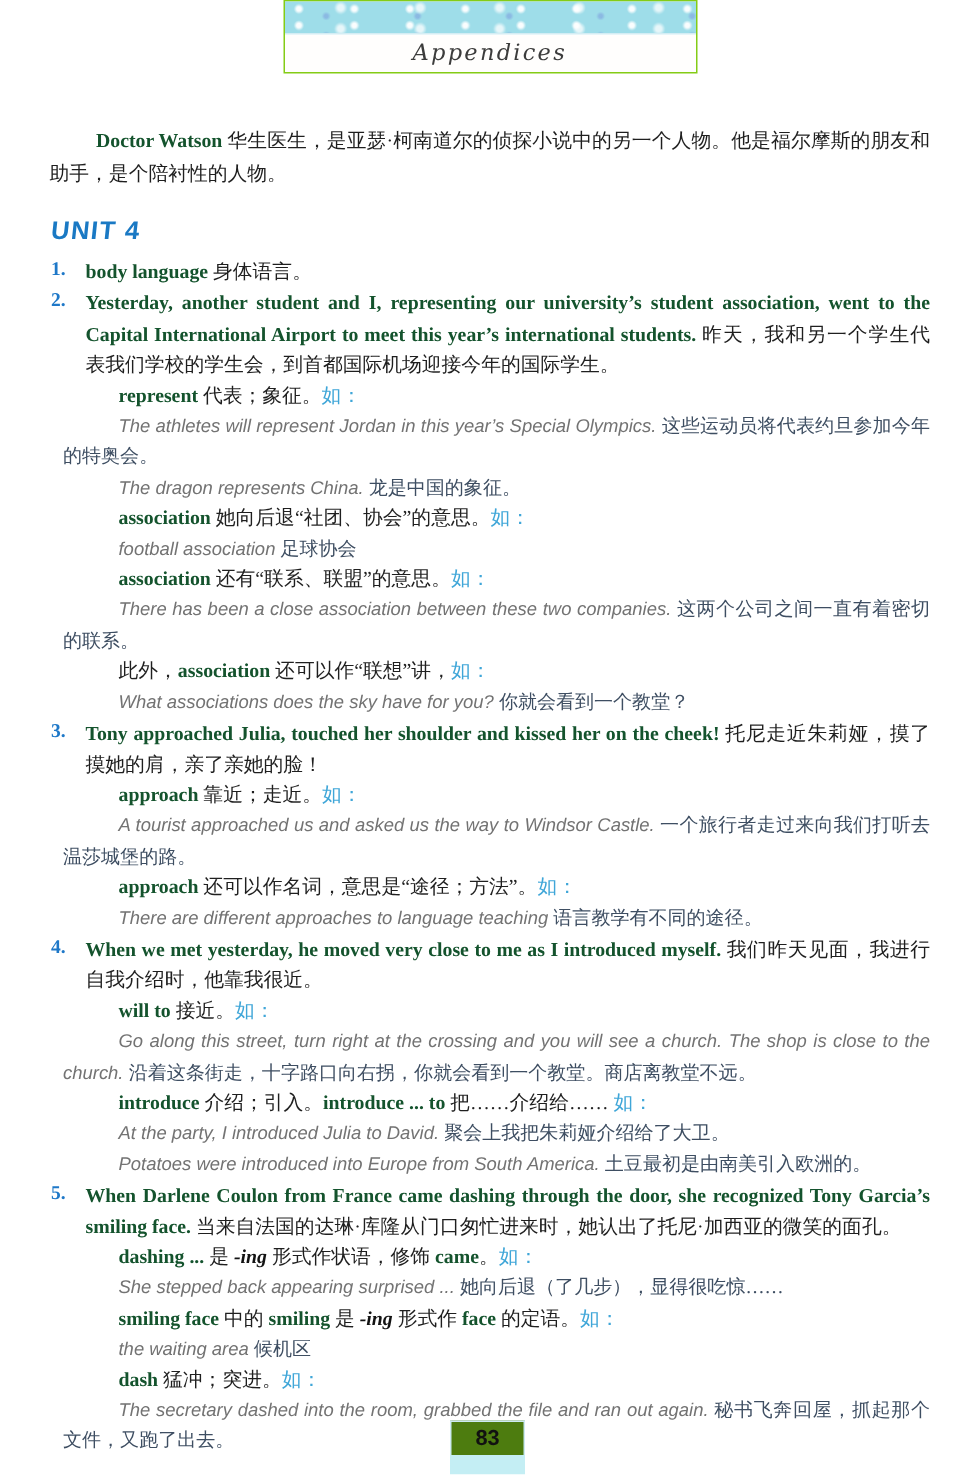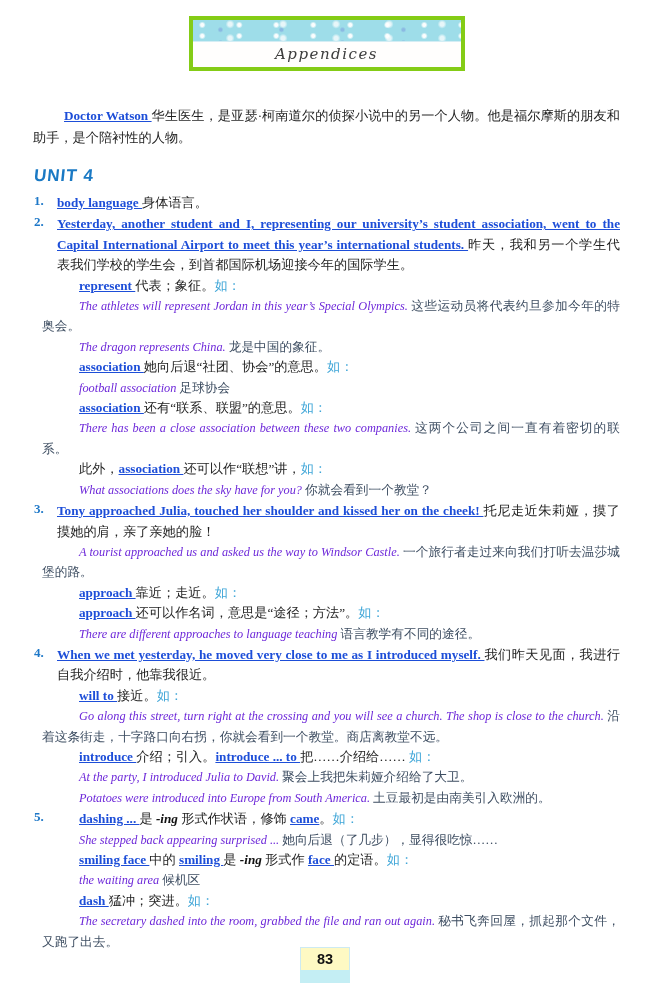--- a/index.html
+++ b/index.html
@@ -5,21 +5,21 @@
   html,body { margin:0; padding:0; }
   body {
     width:650px; height:983px; position:relative; overflow:hidden;
     background:#ffffff;
     font-family:"Liberation Serif", serif;
     font-size:13.2px; color:#1c1c1c;
   }
   .page { padding:0 30px 0 33px; }
 
   
-  .header-box { width:276px; margin:16px auto; border:4px solid #84cc16; box-sizing:border-box; }
+  .header-box { width:276px; margin:0 auto; border:1px solid #84cc16; box-sizing:border-box; }
   .header-art {
     height:21px;
     background-color:#9edde9;
     background-image:
       radial-gradient(circle at 25% 45%, rgba(255,255,255,.95) 1.5px, rgba(255,255,255,0) 3.5px),
       radial-gradient(circle at 70% 30%, rgba(255,255,255,.75) 2px, rgba(255,255,255,0) 4.5px),
       radial-gradient(circle at 45% 75%, rgba(120,150,220,.5) 1.2px, rgba(120,150,220,0) 3px);
     background-size:37px 11px, 53px 14px, 61px 13px;
     border-bottom:1px solid #d4edf4;
   }
@@ -38,30 +38,30 @@
     transform:skewX(-6deg); transform-origin:left bottom;
   }
 
   .entry { position:relative; padding-left:24px; margin:0 0 1px 0; }
   .num { position:absolute; left:1px; top:0; color:#1e78c8; font-weight:bold; font-size:13px; }
   .line { margin:0; line-height:20.4px; }
   .head { text-align:justify; }
   .sub  { padding-left:22px; }
   .ex   { margin-left:-15px; text-indent:37px; text-align:justify; }
 
-  .sb  { font-weight:bold; color:#1d4ed8;text-decoration:underline; }
+  .sb  { font-weight:bold; color:#14532d; }
   .sz  { color:#1f1f1f; }
   .sr  { color:#3fa6d8; }
-  .se  { font-family:Liberation Serif, serif; font-style:italic; color:#6d28d9; font-size:12.3px; }
+  .se  { font-family:Liberation Sans, sans-serif; font-style:italic; color:#737373; font-size:12.3px; }
   .sez { color:#3e4e62; font-size:12.7px; }
   .si  { font-style:italic; font-weight:bold; color:#121212; }
 
   .footer { position:absolute; left:50%; transform:translateX(-50%); bottom:0; width:50px; text-align:center; }
   .page-num {
-    border:1px solid #cdeaf2; border-bottom:none; background:#fef9c3;
+    border:1px solid #cdeaf2; border-bottom:none; background:#4d7c0f;
     font-family:"Liberation Sans", sans-serif; font-weight:bold; font-size:14.5px;
     height:22px; line-height:22px; color:#111;
   }
   .page-strip { height:13px; background:#c4eef4; }
 </style>
 </head>
 <body>
 
 <div class="page">
 
@@ -93,40 +93,41 @@
           <p class="line sub"><span class="sb">association </span><span class="sz">还有“联系、联盟”的意思。</span><span class="sr">如：</span></p>
           <p class="line ex"><span class="se">There has been a close association between these two companies. </span><span class="sez">这两个公司之间一直有着密切的联系。</span></p>
           <p class="line sub"><span class="sz">此外，</span><span class="sb">association </span><span class="sz">还可以作“联想”讲，</span><span class="sr">如：</span></p>
           <p class="line ex"><span class="se">What associations does the sky have for you? </span><span class="sez">你就会看到一个教堂？</span></p>
         </div>
       </div>
       <div class="entry">
         <span class="num">3.</span>
         <div class="lines">
           <p class="line head"><span class="sb">Tony approached Julia, touched her shoulder and kissed her on the cheek! </span><span class="sz">托尼走近朱莉娅，摸了摸她的肩，亲了亲她的脸！</span></p>
+          <p class="line sub"><span class="sb">approach </span><span class="sz">靠近；走近。</span><span class="sr">如：</span></p>
           <p class="line ex"><span class="se">A tourist approached us and asked us the way to Windsor Castle. </span><span class="sez">一个旅行者走过来向我们打听去温莎城堡的路。</span></p>
-          <p class="line sub"><span class="sb">approach </span><span class="sz">靠近；走近。</span><span class="sr">如：</span></p>
           <p class="line sub"><span class="sb">approach </span><span class="sz">还可以作名词，意思是“途径；方法”。</span><span class="sr">如：</span></p>
           <p class="line ex"><span class="se">There are different approaches to language teaching </span><span class="sez">语言教学有不同的途径。</span></p>
         </div>
       </div>
       <div class="entry">
         <span class="num">4.</span>
         <div class="lines">
           <p class="line head"><span class="sb">When we met yesterday, he moved very close to me as I introduced myself. </span><span class="sz">我们昨天见面，我进行自我介绍时，他靠我很近。</span></p>
           <p class="line sub"><span class="sb">will to </span><span class="sz">接近。</span><span class="sr">如：</span></p>
           <p class="line ex"><span class="se">Go along this street, turn right at the crossing and you will see a church. The shop is close to the church. </span><span class="sez">沿着这条街走，十字路口向右拐，你就会看到一个教堂。商店离教堂不远。</span></p>
           <p class="line sub"><span class="sb">introduce </span><span class="sz">介绍；引入。</span><span class="sb">introduce ... to </span><span class="sz">把……介绍给…… </span><span class="sr">如：</span></p>
           <p class="line ex"><span class="se">At the party, I introduced Julia to David. </span><span class="sez">聚会上我把朱莉娅介绍给了大卫。</span></p>
           <p class="line ex"><span class="se">Potatoes were introduced into Europe from South America. </span><span class="sez">土豆最初是由南美引入欧洲的。</span></p>
         </div>
       </div>
       <div class="entry">
         <span class="num">5.</span>
         <div class="lines">
+          <p class="line head"><span class="sb">When Darlene Coulon from France came dashing through the door, she recognized Tony Garcia’s smiling face. </span><span class="sz">当来自法国的达琳·库隆从门口匆忙进来时，她认出了托尼·加西亚的微笑的面孔。</span></p>
           <p class="line sub"><span class="sb">dashing ... </span><span class="sz">是 </span><span class="si">-ing </span><span class="sz">形式作状语，修饰 </span><span class="sb">came</span><span class="sz">。</span><span class="sr">如：</span></p>
           <p class="line ex"><span class="se">She stepped back appearing surprised ... </span><span class="sez">她向后退（了几步），显得很吃惊……</span></p>
           <p class="line sub"><span class="sb">smiling face </span><span class="sz">中的 </span><span class="sb">smiling </span><span class="sz">是 </span><span class="si">-ing </span><span class="sz">形式作 </span><span class="sb">face </span><span class="sz">的定语。</span><span class="sr">如：</span></p>
           <p class="line ex"><span class="se">the waiting area </span><span class="sez">候机区</span></p>
           <p class="line sub"><span class="sb">dash </span><span class="sz">猛冲；突进。</span><span class="sr">如：</span></p>
           <p class="line ex"><span class="se">The secretary dashed into the room, grabbed the file and ran out again. </span><span class="sez">秘书飞奔回屋，抓起那个文件，又跑了出去。</span></p>
         </div>
       </div>
     </div>
 

